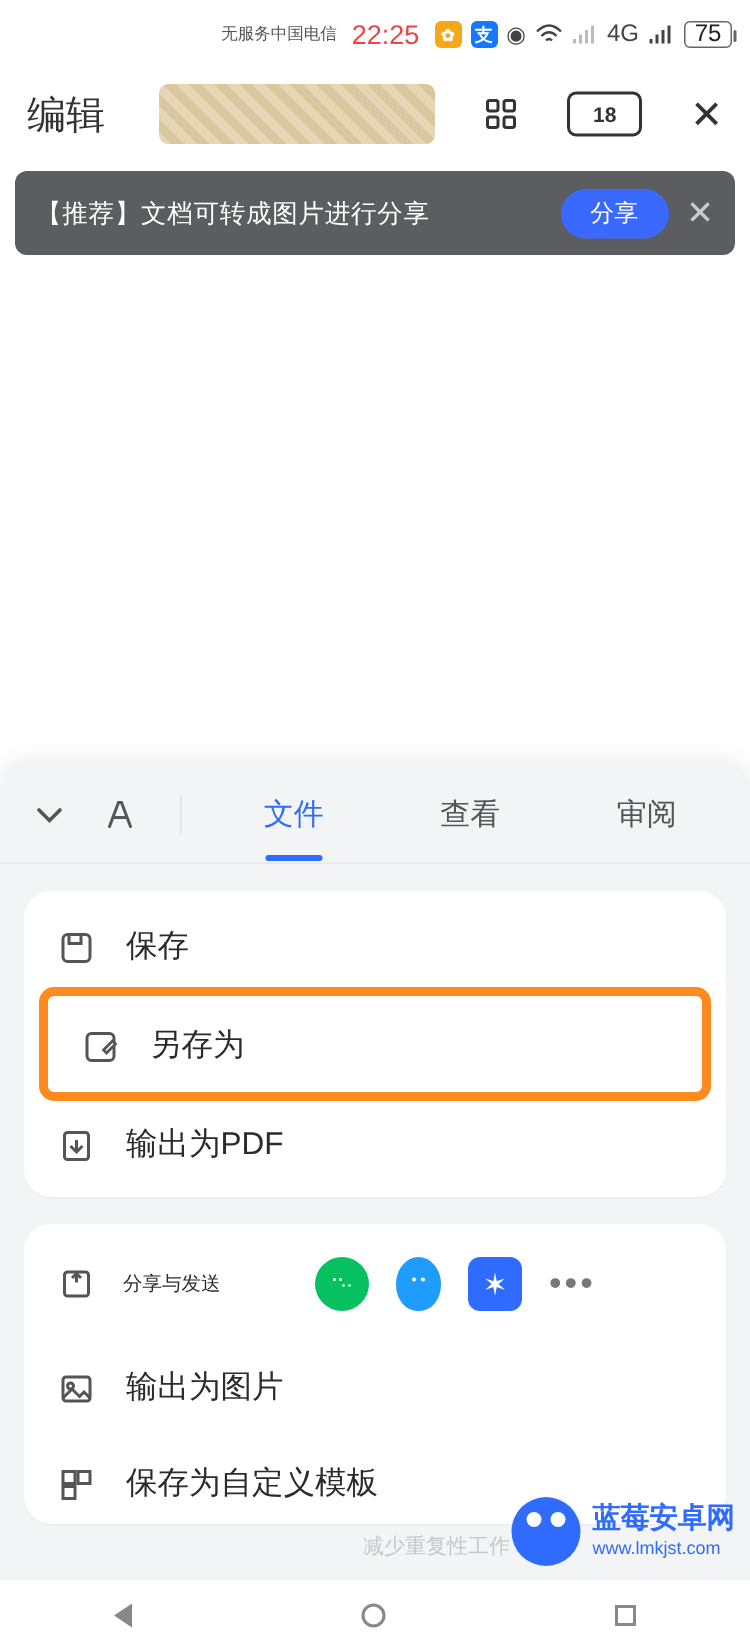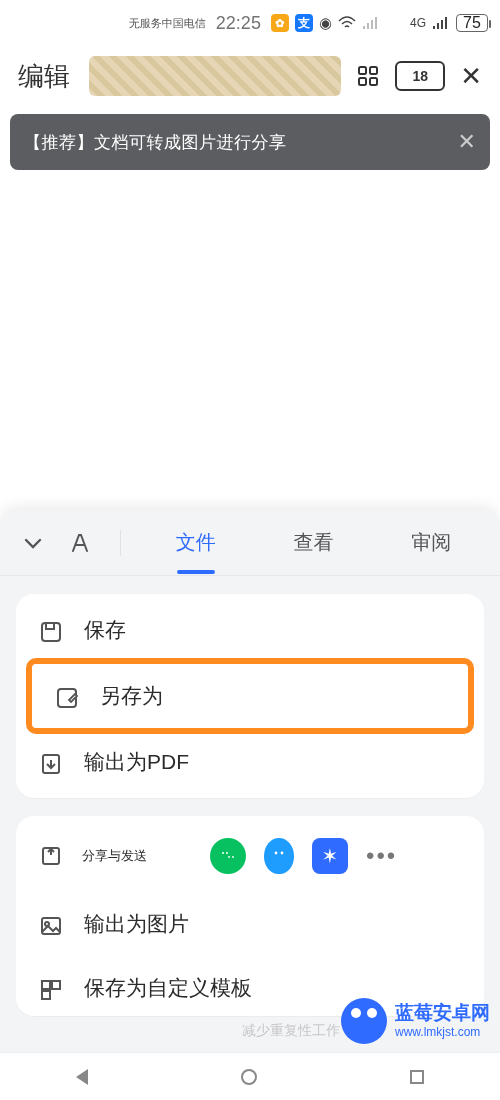--- a/index.html
+++ b/index.html
@@ -23,37 +23,37 @@
       gap: 6px;
     }
     .status-left {
       display: flex;
       flex-direction: row;
       align-items: flex-end;
       line-height: 1.1;
       font-size: 11px;
       color: #555;
     }
-    .status-time { font-size: 18px; font-weight: 500; color: #737373; margin: 0 4px; }
+    .status-time { font-size: 18px; font-weight: 500; color: #ef4444; margin: 0 4px; }
     .status-badge { width: 18px; height: 18px; border-radius: 4px; display: flex; align-items: center; justify-content: center; color: #fff; font-size: 11px; font-weight: bold; }
     .weibo { background: #f7a818; }
     .alipay { background: #1677ff; color:#fff; font-size:12px;}
     .status-ico { font-size: 15px; color: #444; }
     .battery {
       border: 1.5px solid #666; border-radius: 4px; width: 32px; height: 18px;
       display: flex; align-items: center; justify-content: center; font-size: 16px; position: relative;
     }
     .battery::after { content:""; position:absolute; right:-4px; top:5px; width:2px; height:8px; background:#666; border-radius:1px;}
     
     .app-bar {
       height: 60px;
       display: flex;
       align-items: center;
       padding: 0 18px;
-      gap: 15px;
+      gap: 32px;
     }
     .app-bar-title { font-size: 26px; color:#333; }
     .scribble {
       flex: 1;
       height: 40px;
       background: repeating-linear-gradient(45deg,#e6d6b5 0 6px,#d9c79e 6px 12px);
       border-radius: 6px;
       margin-left: 4px;
     }
     .grid-ico { font-size: 24px; color:#333; }
@@ -162,21 +162,21 @@
       </svg>
   </span>
   <span class="status-ico">
     <svg width="18" height="14" viewBox="0 0 18 14">
         <rect x="1" y="10" width="2" height="3" fill="#bbb"></rect>
         <rect x="5" y="7" width="2" height="6" fill="#bbb"></rect>
         <rect x="9" y="4" width="2" height="9" fill="#bbb"></rect>
         <rect x="13" y="1" width="2" height="12" fill="#bbb"></rect>
       </svg>
   </span>
-  <span class="status-ico" style="font-size:12px;margin-left:24px;">4G</span>
+  <span class="status-ico" style="font-size:16px;">4G</span>
   <span class="status-ico">
     <svg width="18" height="14" viewBox="0 0 18 14">
         <rect x="1" y="10" width="2" height="3" fill="#444"></rect>
         <rect x="5" y="7" width="2" height="6" fill="#444"></rect>
         <rect x="9" y="4" width="2" height="9" fill="#444"></rect>
         <rect x="13" y="1" width="2" height="12" fill="#444"></rect>
       </svg>
   </span>
   <span class="battery">
       <span>75</span>
@@ -193,20 +193,21 @@
         <rect x="3" y="14" width="7" height="7" rx="1.5" fill="none" stroke="#333" stroke-width="2"></rect>
         <rect x="14" y="14" width="7" height="7" rx="1.5" fill="none" stroke="#333" stroke-width="2"></rect>
       </svg>
   </span>
   <span class="tab-count">18</span>
   <span class="close-x">✕</span>
 </div>
 
 <div class="banner">
   <span class="banner-text">【推荐】文档可转成图片进行分享</span>
+  <span class="share-btn">分享</span>
   <span class="banner-close">✕</span>
 </div>
 
 <div class="doc-body"></div>
 
 <div class="panel">
   <div class="panel-tabs">
     <span class="chev">
       <svg width="22" height="22" viewBox="0 0 22 22">
           <path d="M4 8 L11 15 L18 8" stroke="#555" stroke-width="2.4" fill="none" stroke-linecap="round"></path>

